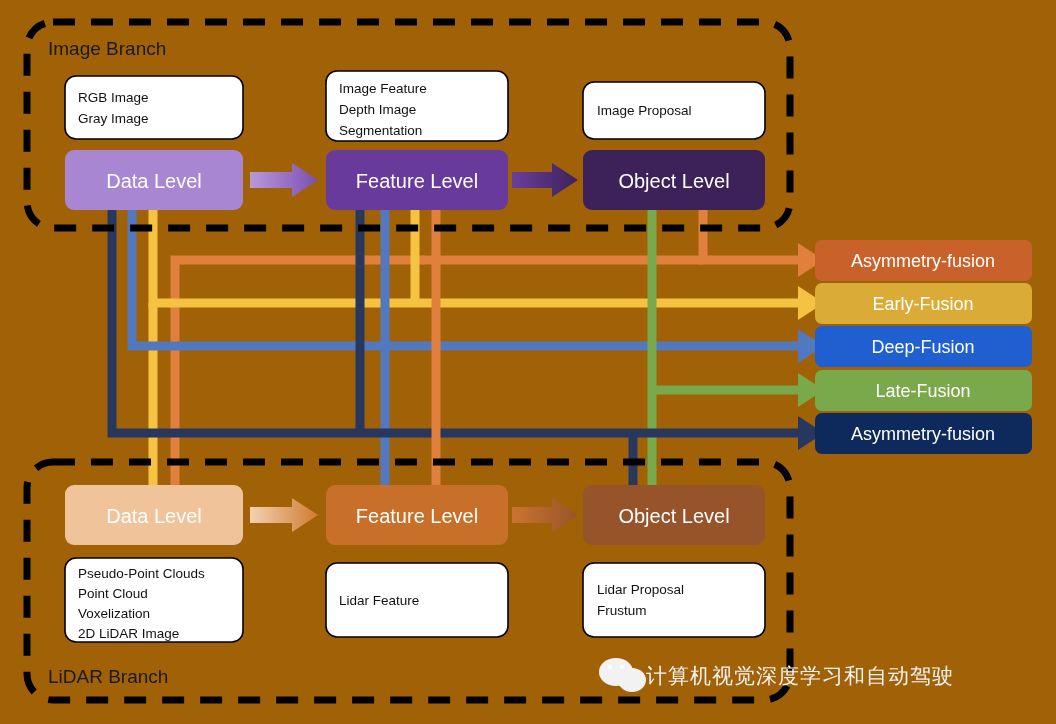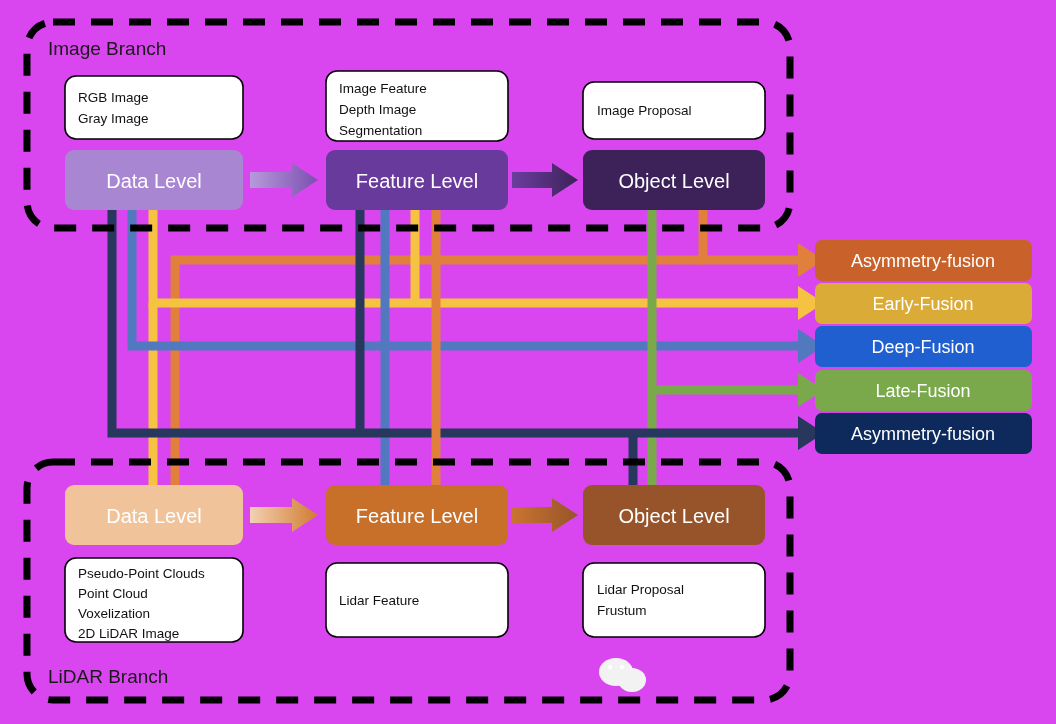--- a/index.html
+++ b/index.html
@@ -1,18 +1,18 @@
 <!DOCTYPE html>
 <html><head>
 <meta charset="utf-8">
 <style>
   html,body{margin:0;padding:0;background:#ffffff;}
   body{width:1056px;height:724px;overflow:hidden;
        font-family:"Liberation Sans","DejaVu Sans",sans-serif;}
-  #stage{position:relative;width:1056px;height:724px;background:#d946ef;}
+  #stage{position:relative;width:1056px;height:724px;background:#a16207;}
   svg#diagram{position:absolute;left:0;top:0;width:1056px;height:724px;}
   .branch-label{font-size:19px;fill:#1a1a1a;font-family:"Liberation Sans",sans-serif;}
   .stage-label{font-size:20px;fill:#ffffff;font-family:"Liberation Sans",sans-serif;}
   .note-text{font-size:13.5px;fill:#111111;font-family:"Liberation Sans",sans-serif;}
   .fusion-label{font-size:18px;fill:#ffffff;font-family:"Liberation Sans",sans-serif;}
   .note-box{fill:#ffffff;stroke:#000000;stroke-width:1.6;}
   .dash-frame{fill:none;stroke:#000000;stroke-width:7;stroke-dasharray:22 16;stroke-linecap:butt;}
   .wm{position:absolute;color:#f2f2f2;font-size:21px;letter-spacing:1px;
       font-family:"DejaVu Sans",sans-serif;white-space:nowrap;}
 </style>
@@ -155,14 +155,15 @@
   <text class="fusion-label" x="923" y="440" text-anchor="middle">Asymmetry-fusion</text>
 
   <g fill="#f2f2f2">
     <ellipse cx="616" cy="672" rx="17" ry="14"></ellipse>
     <ellipse cx="632" cy="680" rx="14" ry="12"></ellipse>
     <circle cx="610" cy="667" r="2.2" fill="#ffffff"></circle>
     <circle cx="622" cy="667" r="2.2" fill="#ffffff"></circle>
   </g>
 </svg>
 
+<div class="wm" style="left:646px; top:662px;">计算机视觉深度学习和自动驾驶</div>
 
 </div>
 
 </body></html>

